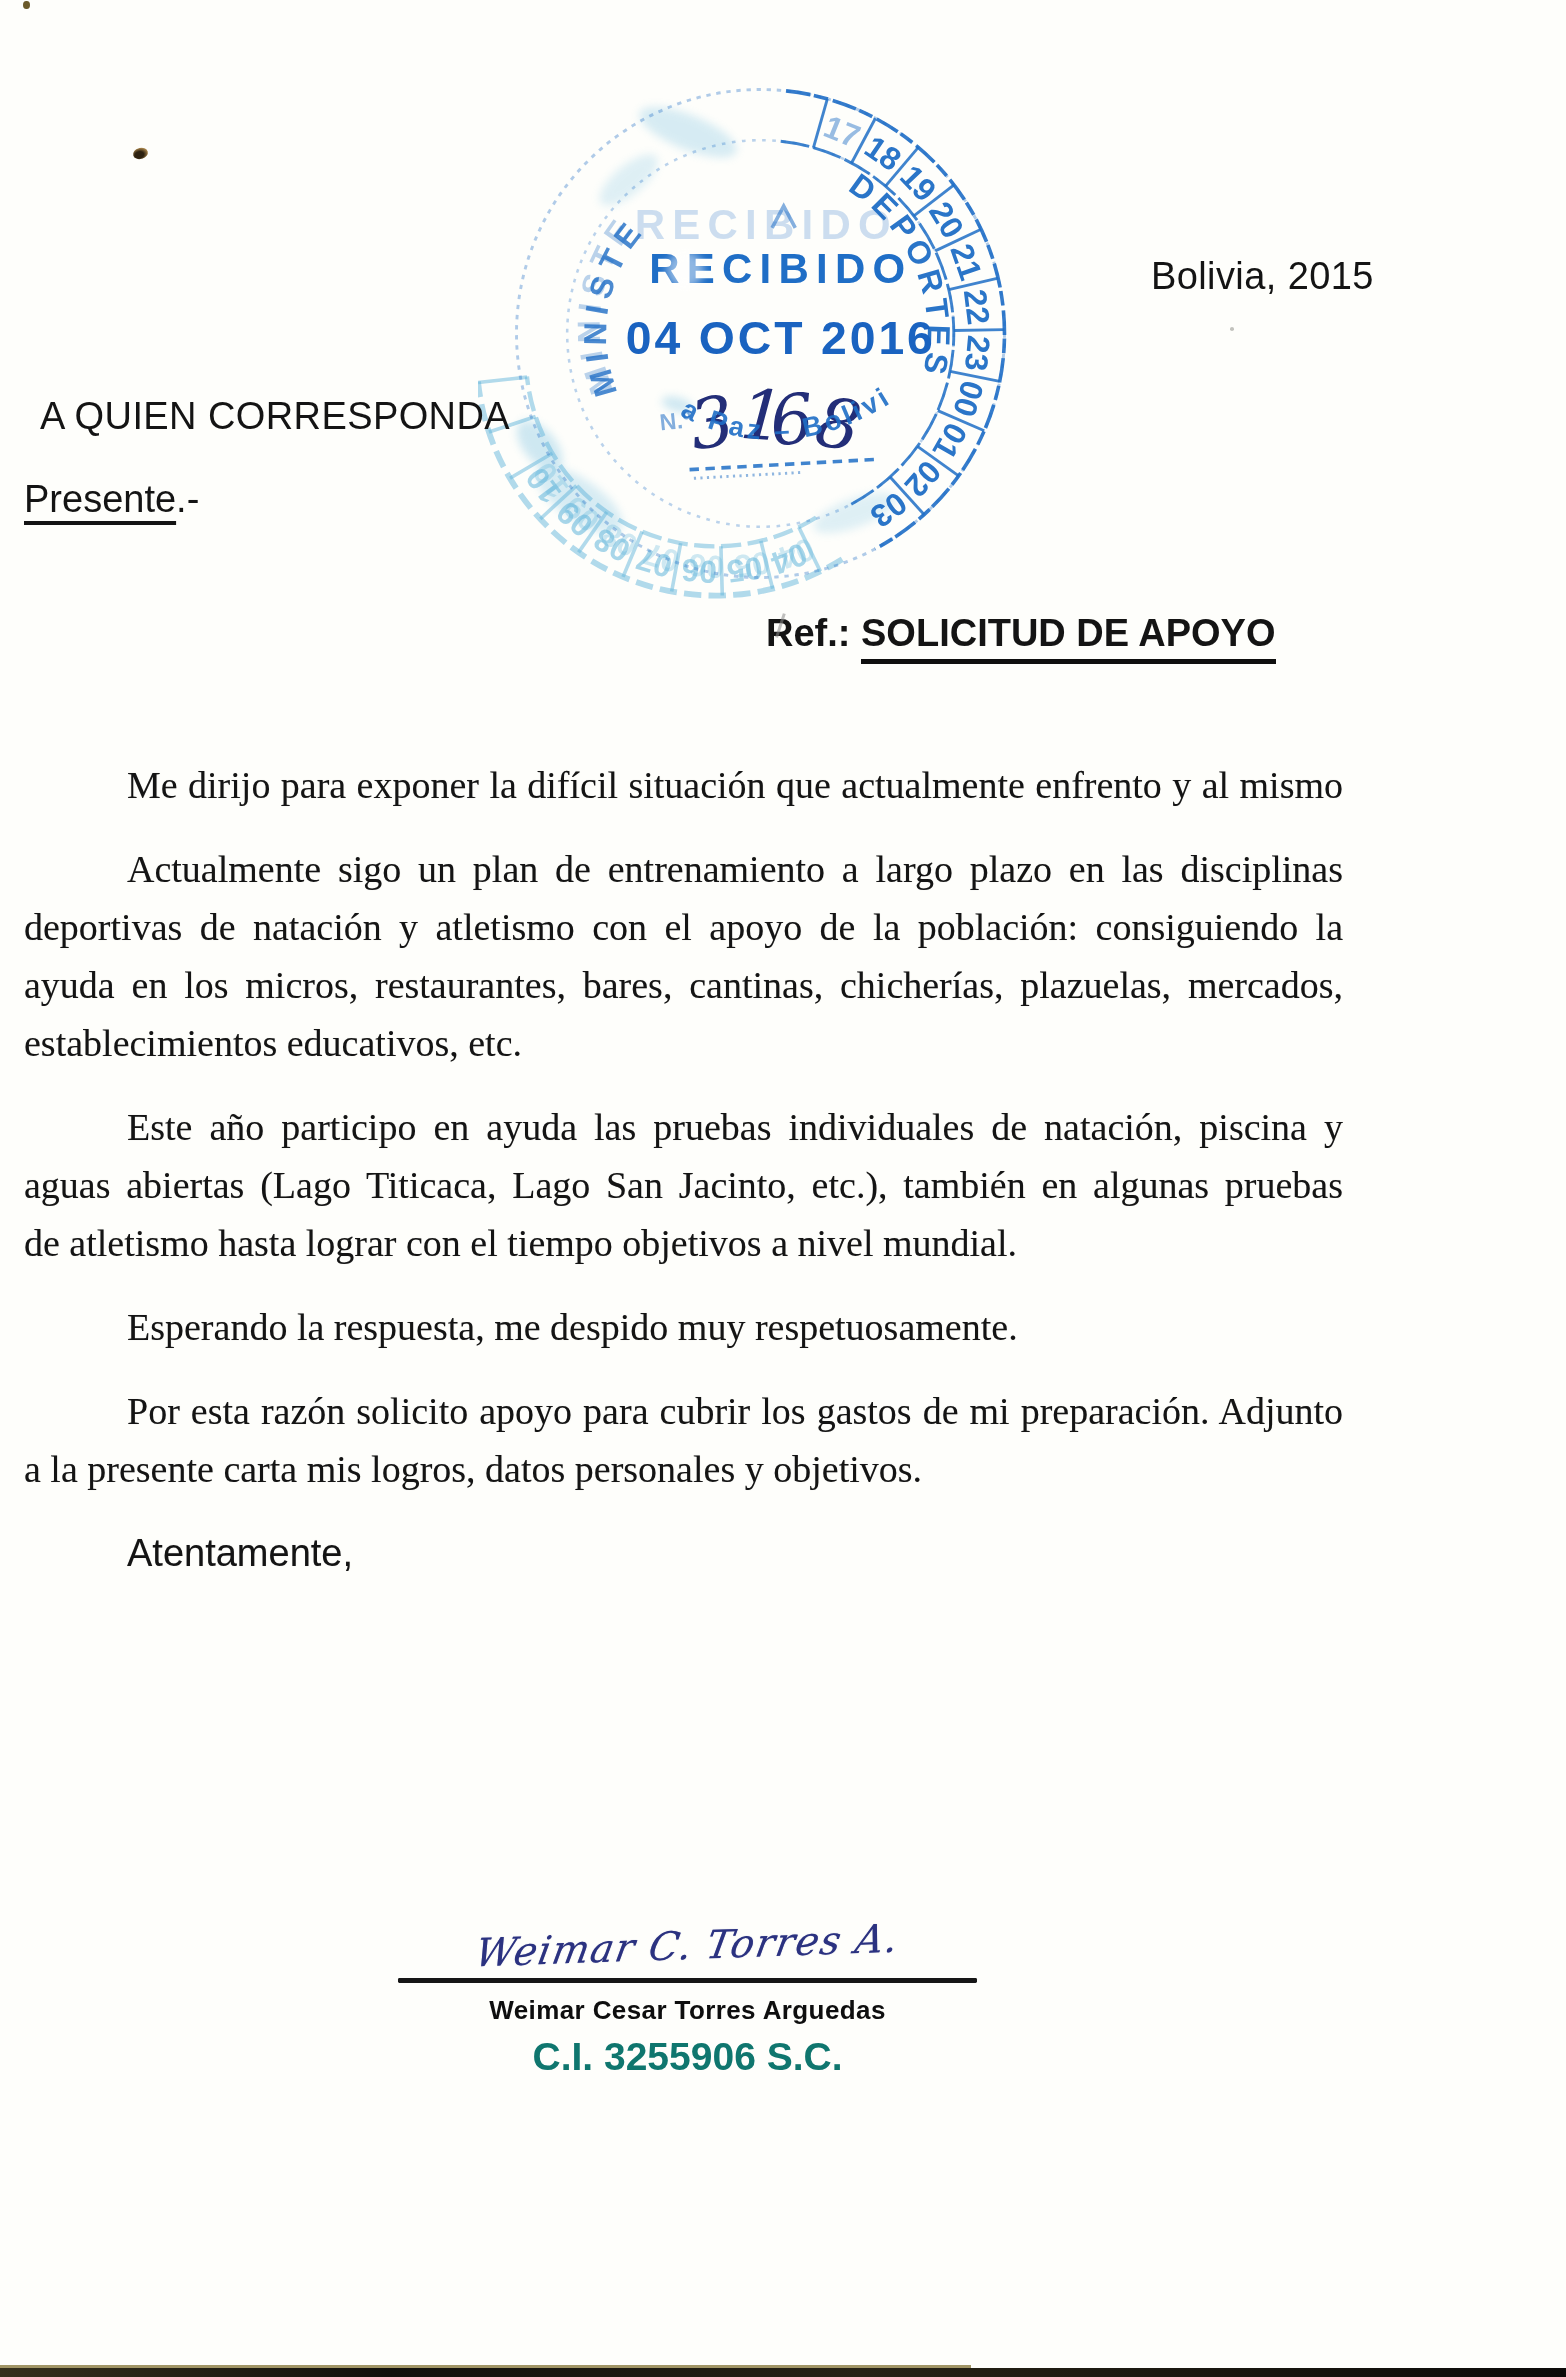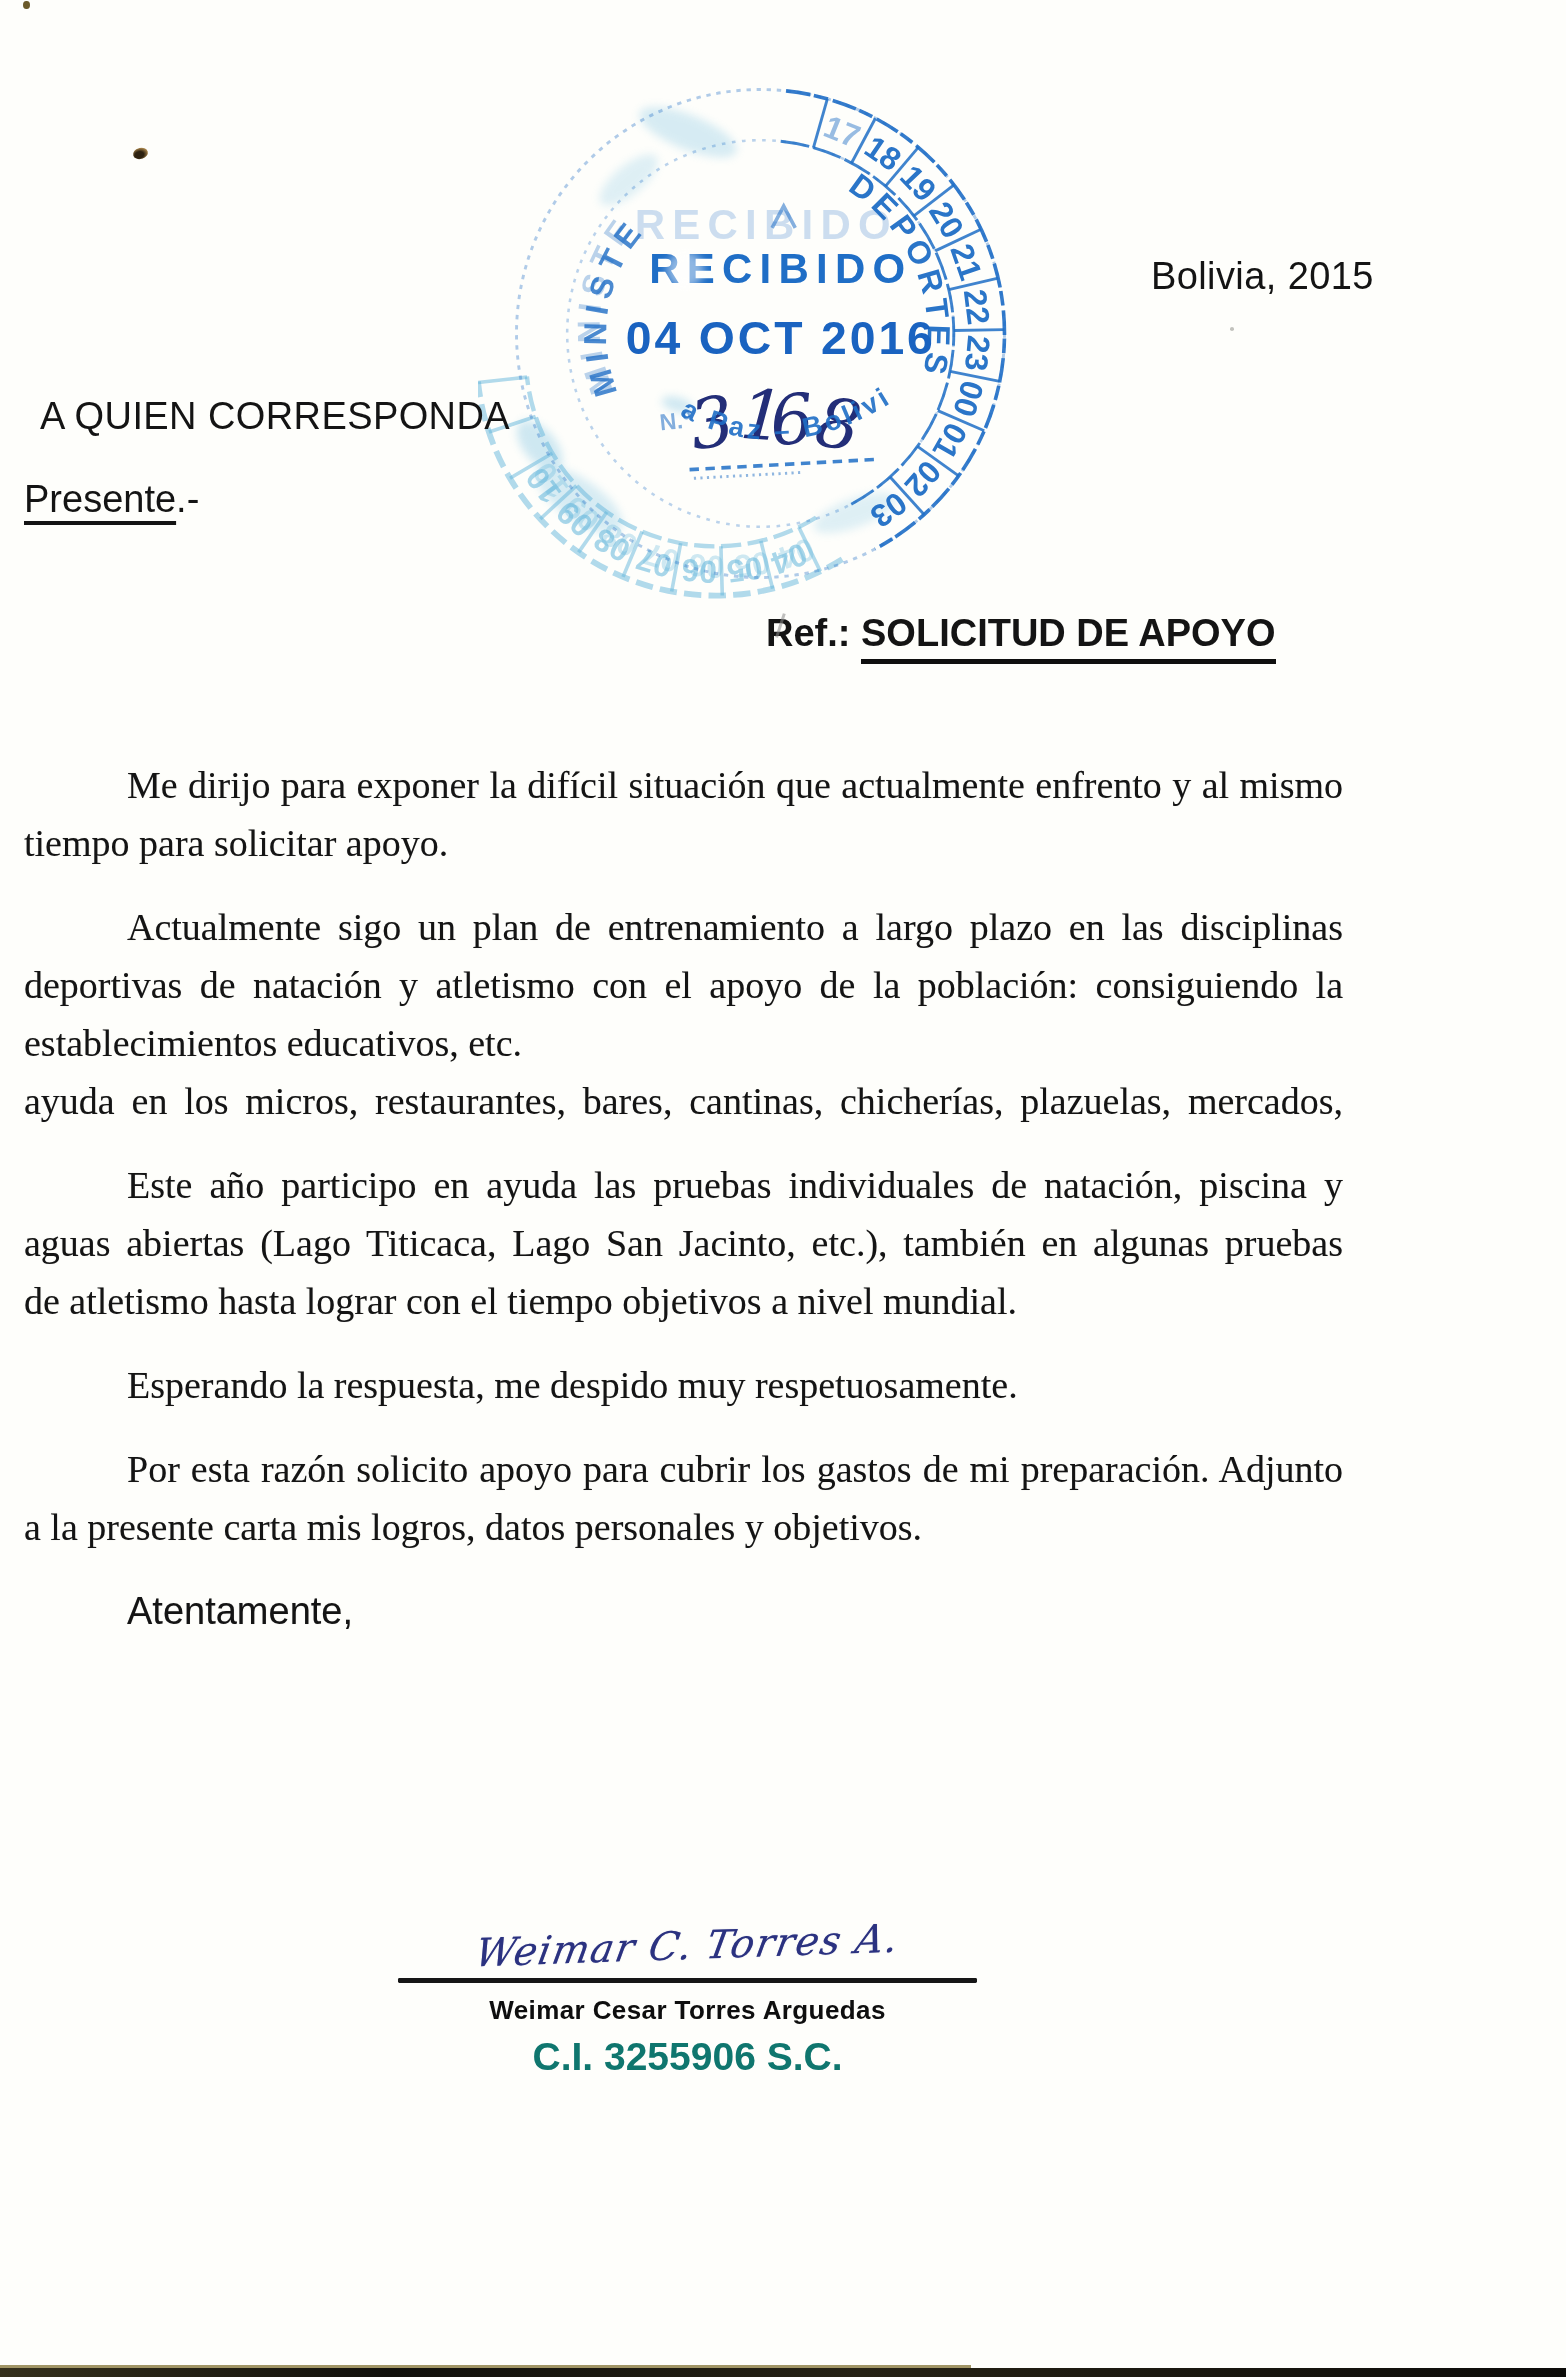--- a/index.html
+++ b/index.html
@@ -147,27 +147,26 @@
 <div class="abs to-line">A QUIEN CORRESPONDA</div>
 
 <div class="abs presente-line"><span class="u">Presente</span><span>.-</span></div>
 
 <div class="abs ref-line"><span>Ref.:</span>&nbsp;<span class="ref-title">SOLICITUD DE APOYO</span></div>
 <div class="abs ref-artifact"></div>
 
 <div class="abs letter-body" id="letter-body">
     <div class="para">
       <div class="line first">Me dirijo para exponer la difícil situación que actualmente enfrento y al mismo</div>
-      <div class="line last">tiempo para solicitar apoyo.</div>
     </div>
     <div class="para">
       <div class="line first">Actualmente sigo un plan de entrenamiento a largo plazo en las disciplinas</div>
       <div class="line">deportivas de natación y atletismo con el apoyo de la población: consiguiendo la</div>
+      <div class="line">ayuda en los micros, restaurantes, bares, cantinas, chicherías, plazuelas, mercados,</div>
       <div class="line last">establecimientos educativos, etc.</div>
-      <div class="line">ayuda en los micros, restaurantes, bares, cantinas, chicherías, plazuelas, mercados,</div>
     </div>
     <div class="para">
       <div class="line first">Este año participo en ayuda las pruebas individuales de natación, piscina y</div>
       <div class="line">aguas abiertas (Lago Titicaca, Lago San Jacinto, etc.), también en algunas pruebas</div>
       <div class="line last">de atletismo hasta lograr con el tiempo objetivos a nivel mundial.</div>
     </div>
     <div class="para">
       <div class="line first last">Esperando la respuesta, me despido muy respetuosamente.</div>
     </div>
     <div class="para">

